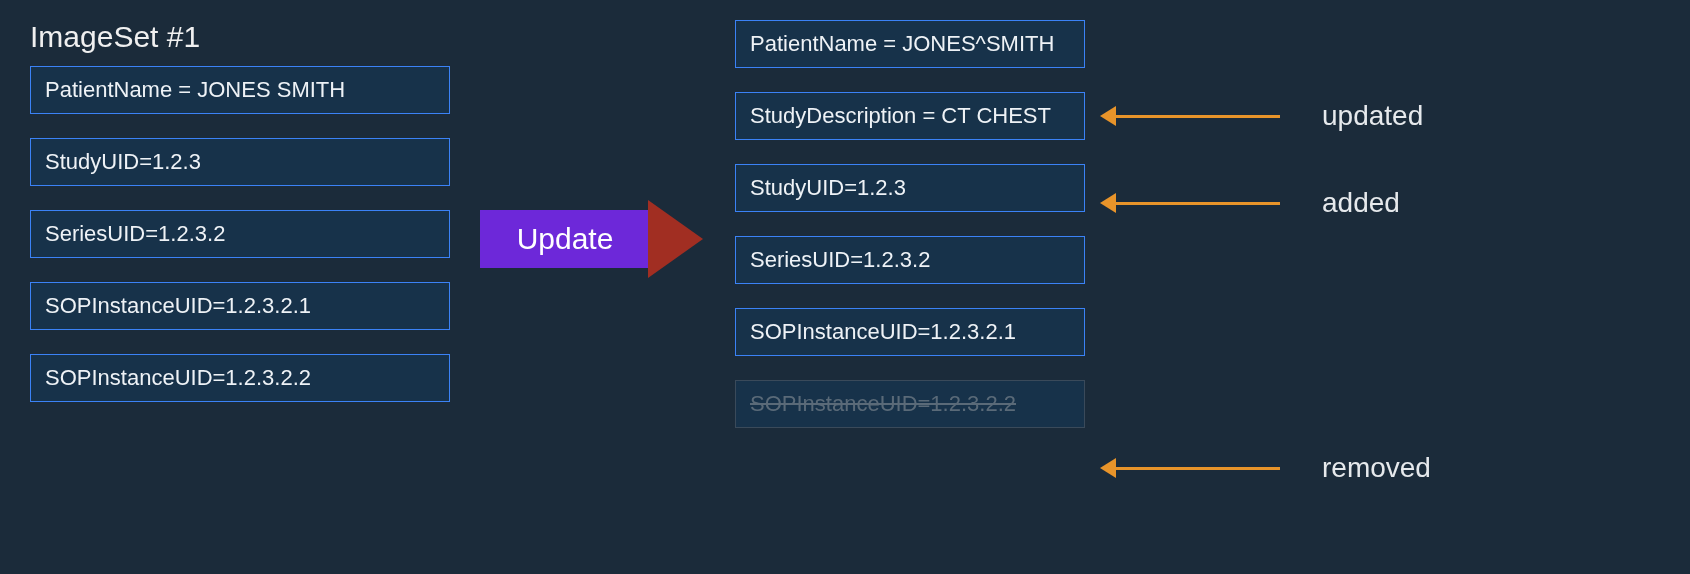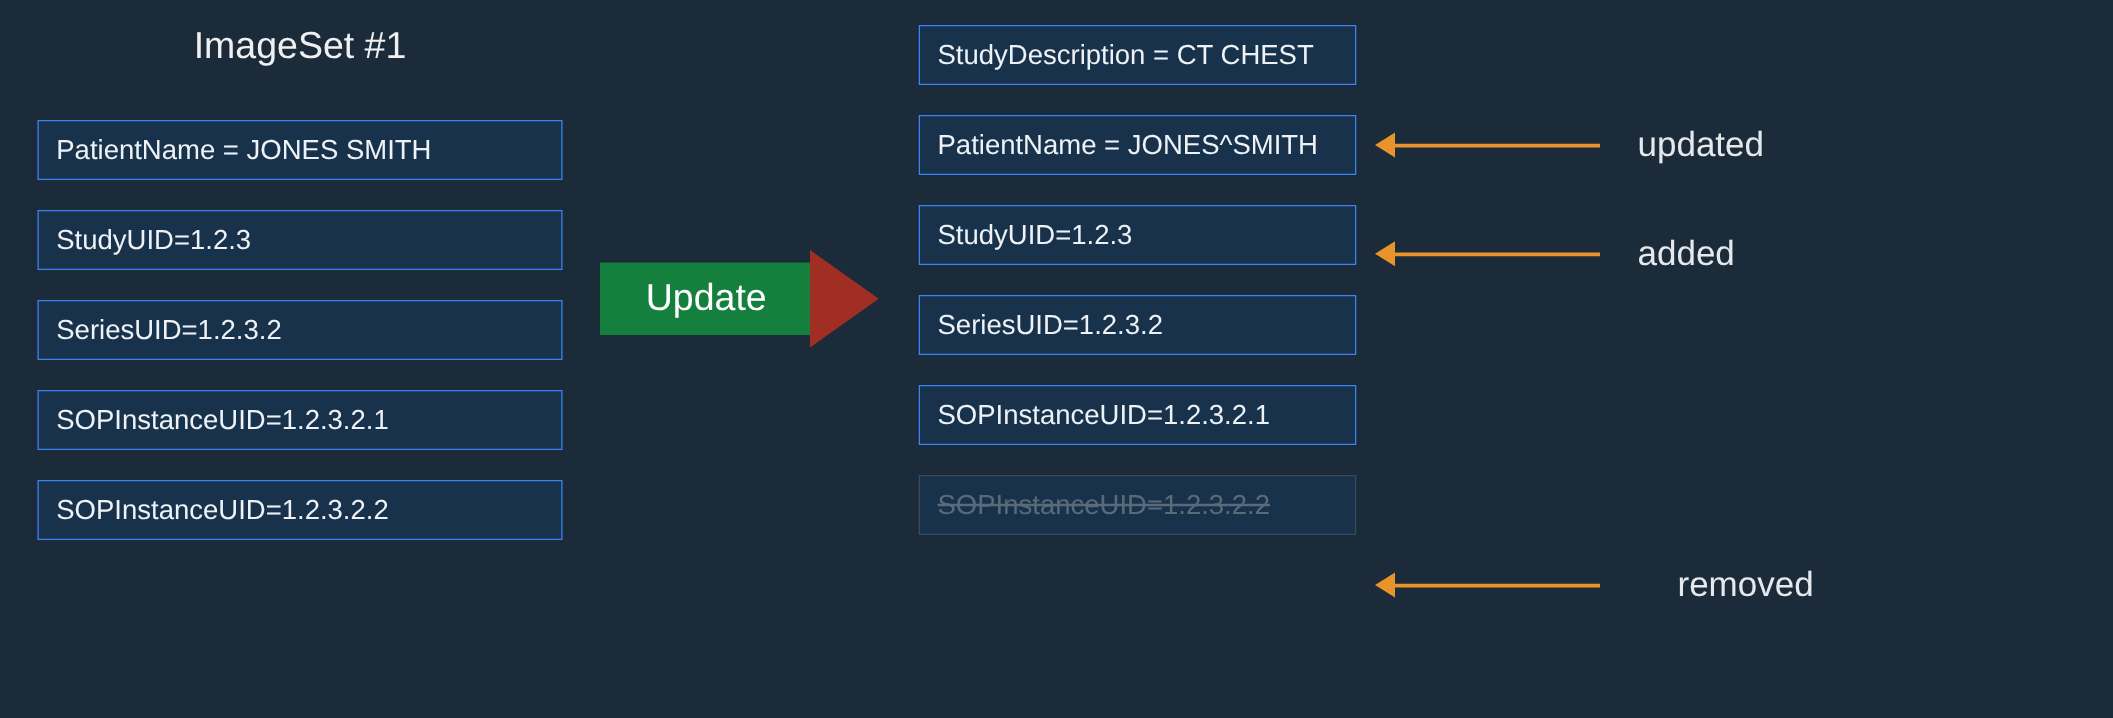--- a/index.html
+++ b/index.html
@@ -17,22 +17,21 @@
     top: 20px;
   }
   .col-left  { left: 30px;  width: 420px; }
   .col-mid   { left: 480px; width: 230px; top: 200px; }
   .col-right { left: 735px; width: 350px; }
   .col-ann   { left: 1100px; width: 560px; top: 90px; }
 
   .title {
     font-size: 30px;
     font-weight: 400;
-    text-align: center;
-    margin-bottom: 42px;
+    margin-bottom: 12px;
   }
 
   .box {
     border: 1px solid #3b82f6;
     background: #17324a;
     padding: 10px 14px;
     font-size: 22px;
     margin-bottom: 24px;
     color: #eef2f6;
     white-space: nowrap;
@@ -50,21 +49,21 @@
     position: relative;
     width: 230px;
     height: 78px;
   }
   .update-arrow .shaft {
     position: absolute;
     left: 0;
     top: 10px;
     width: 170px;
     height: 58px;
-    background: #15803d;
+    background: #6d28d9;
     display: flex;
     align-items: center;
     justify-content: center;
     font-size: 30px;
     color: #fff;
   }
   .update-arrow .head {
     position: absolute;
     left: 168px;
     top: 0;
@@ -102,20 +101,21 @@
     top: 0;
     width: 0;
     height: 0;
     border-top: 10px solid transparent;
     border-bottom: 10px solid transparent;
     border-right: 16px solid #e8942a;
   }
   .ann-label {
     font-size: 28px;
     color: #e6e9ec;
+    margin-left: 12px;
   }
 </style>
 </head>
 <body>
 
 <div class="col col-left">
   <div class="title">ImageSet #1</div>
   <div class="box"><span>PatientName = JONES SMITH</span></div>
   <div class="box"><span>StudyUID=1.2.3</span></div>
   <div class="box"><span>SeriesUID=1.2.3.2</span></div>
@@ -124,22 +124,22 @@
 </div>
 
 <div class="col col-mid">
   <div class="update-arrow">
     <div class="shaft">Update</div>
     <div class="head"></div>
   </div>
 </div>
 
 <div class="col col-right">
+  <div class="box"><span>PatientName = JONES^SMITH</span></div>
   <div class="box"><span>StudyDescription = CT CHEST</span></div>
-  <div class="box"><span>PatientName = JONES^SMITH</span></div>
   <div class="box"><span>StudyUID=1.2.3</span></div>
   <div class="box"><span>SeriesUID=1.2.3.2</span></div>
   <div class="box"><span>SOPInstanceUID=1.2.3.2.1</span></div>
   <div class="box removed"><span>SOPInstanceUID=1.2.3.2.2</span></div>
 </div>
 
 <div class="col col-ann">
   <div class="ann-row" style="top: 10px;">
     <div class="ann-arrow">
       <div class="tip"></div>
@@ -147,20 +147,20 @@
     </div>
     <span class="ann-label">updated</span>
   </div>
   <div class="ann-row" style="top: 97px;">
     <div class="ann-arrow">
       <div class="tip"></div>
         <div class="line"></div>
     </div>
     <span class="ann-label">added</span>
   </div>
-  <div class="ann-row" style="top: 362px; gap: 32px;">
+  <div class="ann-row" style="top: 362px;">
     <div class="ann-arrow">
       <div class="tip"></div>
         <div class="line"></div>
     </div>
     <span class="ann-label">removed</span>
   </div>
 </div>
 
 </body></html>

